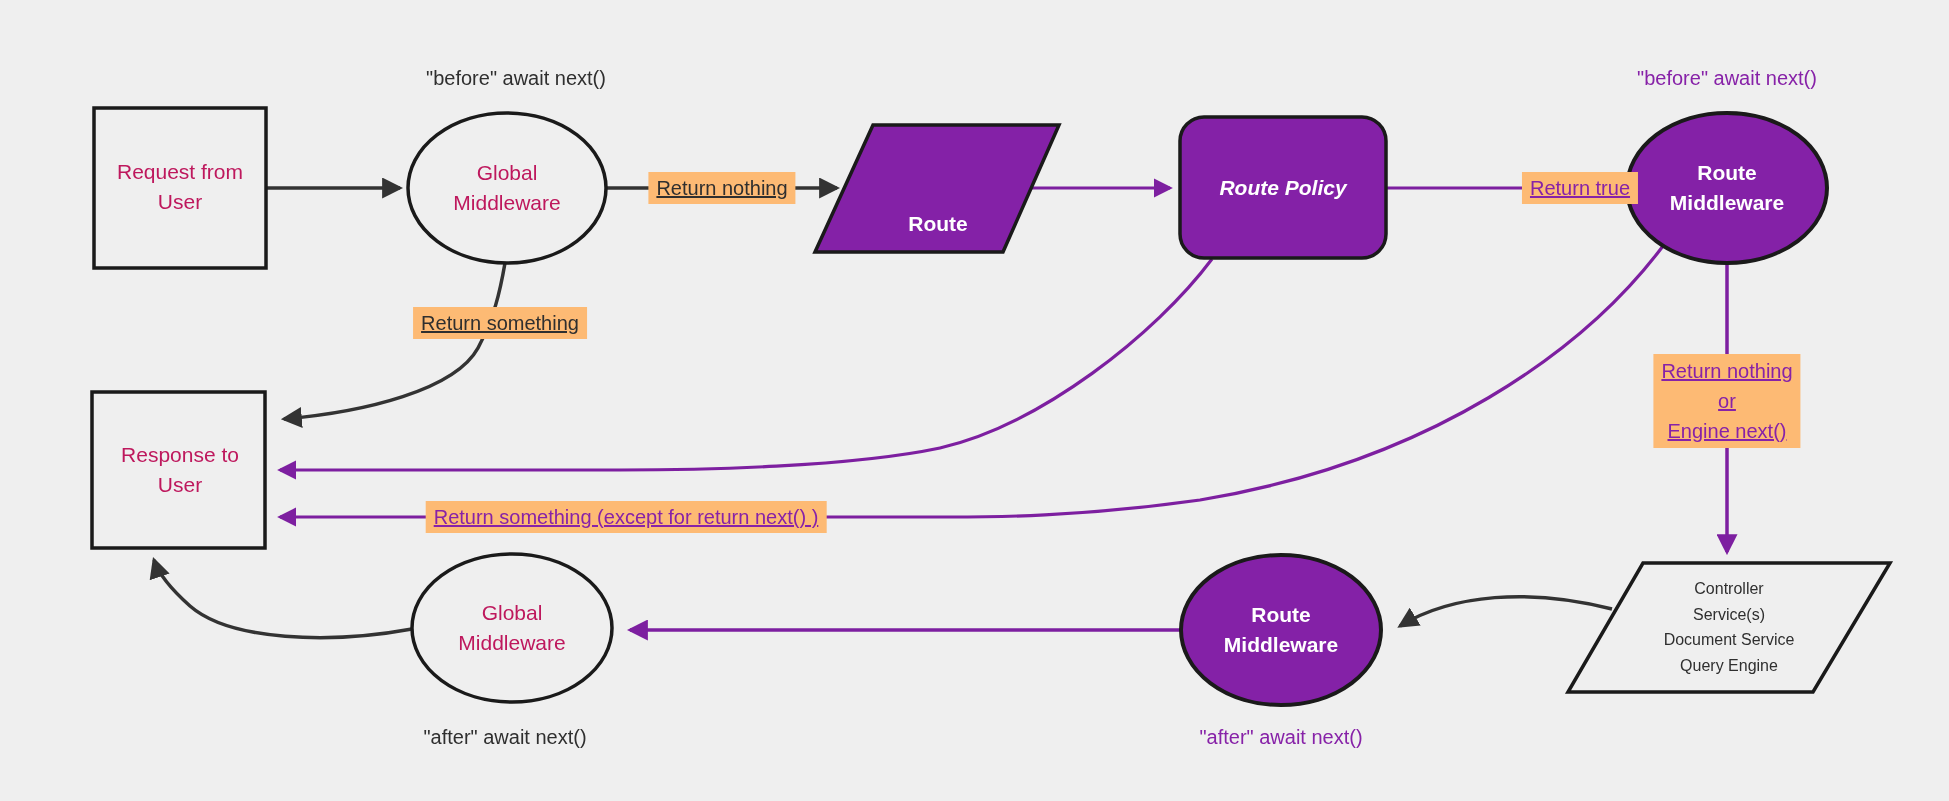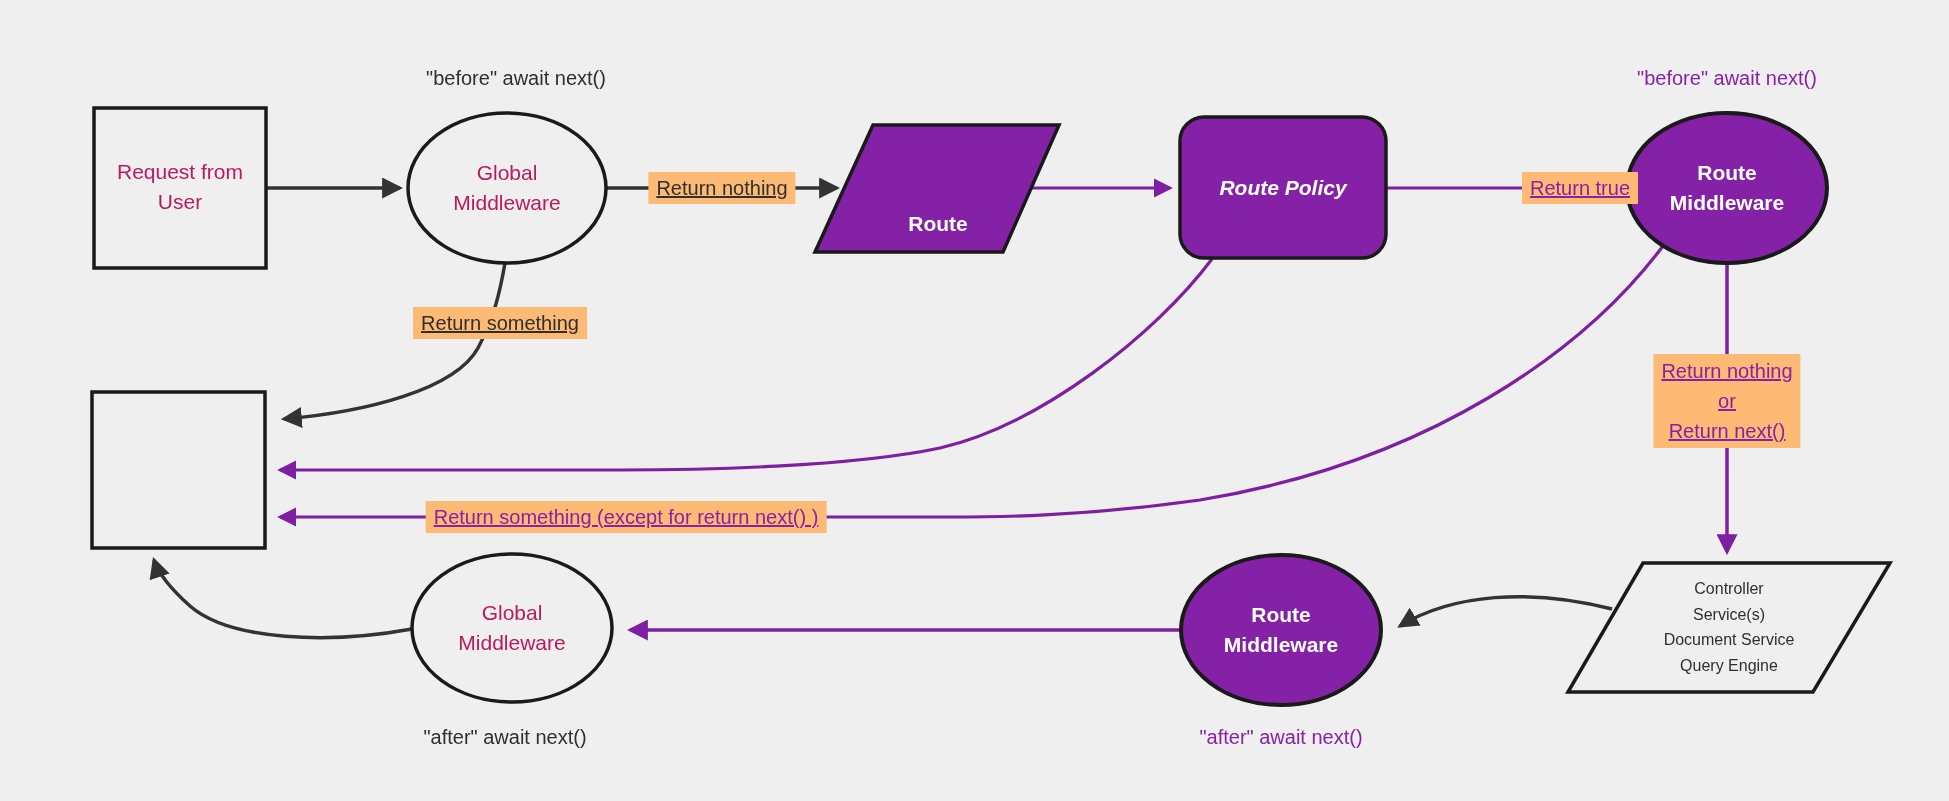--- a/index.html
+++ b/index.html
@@ -63,21 +63,21 @@
   </svg>
 
   <div class="lbl" style="left:516px;top:78px;">"before" await next()</div>
   <div class="lbl edge-label" style="left:722px;top:188px;">Return nothing</div>
   <div class="lbl edge-label purple-text" style="left:1580px;top:188px;">Return true</div>
   <div class="lbl purple-text" style="left:1727px;top:78px;">"before" await next()</div>
 
   <div class="lbl edge-label purple-text stacked" style="left:1727px;top:401px;">
     <div>Return nothing</div>
     <div>or</div>
-    <div>Return next()</div>
+    <div>Engine next()</div>
   </div>
 
   <div class="lbl edge-label purple-text" style="left:626px;top:517px;">Return something (except for return next() )</div>
   <div class="lbl edge-label" style="left:500px;top:323px;">Return something</div>
   <div class="lbl purple-text" style="left:1281px;top:737px;">"after" await next()</div>
   <div class="lbl" style="left:505px;top:737px;">"after" await next()</div>
 
   <div class="lbl wrap node-label" style="left:180px;top:187px;width:160px;">Request from User</div>
   <div class="lbl wrap node-label" style="left:507px;top:188px;width:140px;">Global Middleware</div>
   <div class="lbl node-label on-purple" style="left:938px;top:188px;margin-top:36px;">Route</div>
@@ -86,14 +86,15 @@
 
   <div class="lbl controller-lines" style="left:1729px;top:627px;">
     <div>Controller</div>
     <div>Service(s)</div>
     <div>Document Service</div>
     <div>Query Engine</div>
   </div>
 
   <div class="lbl wrap node-label on-purple" style="left:1281px;top:630px;width:150px;">Route Middleware</div>
   <div class="lbl wrap node-label" style="left:512px;top:628px;width:140px;">Global Middleware</div>
+  <div class="lbl wrap node-label" style="left:180px;top:470px;width:160px;">Response to User</div>
 
 </div>
 
 </body></html>

